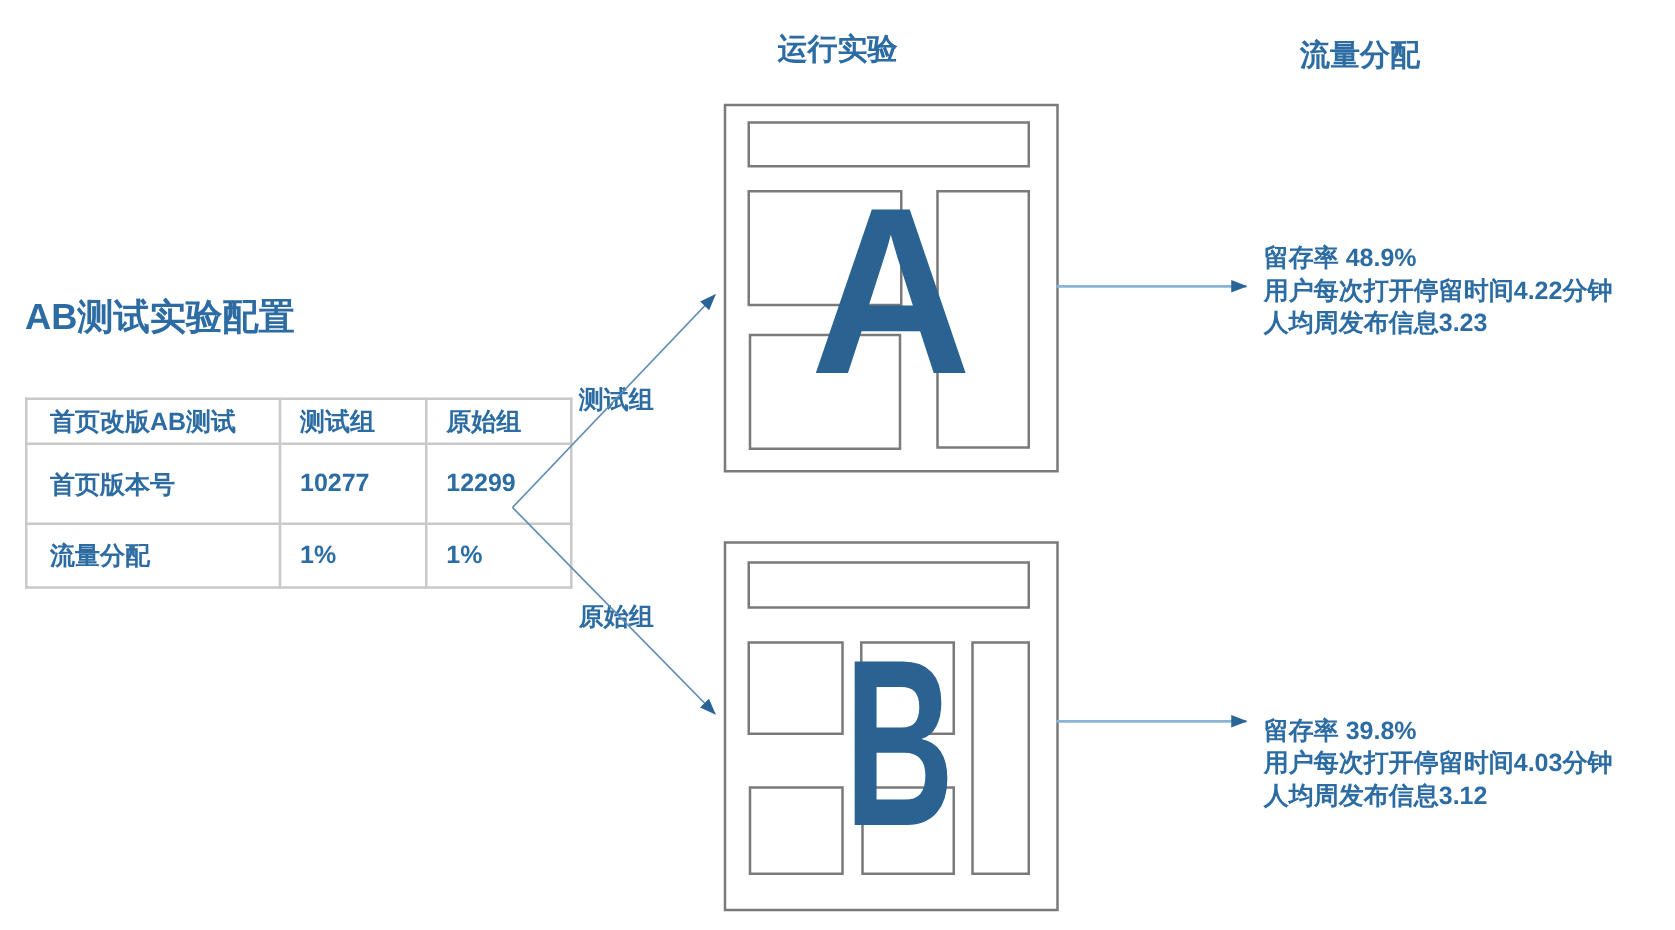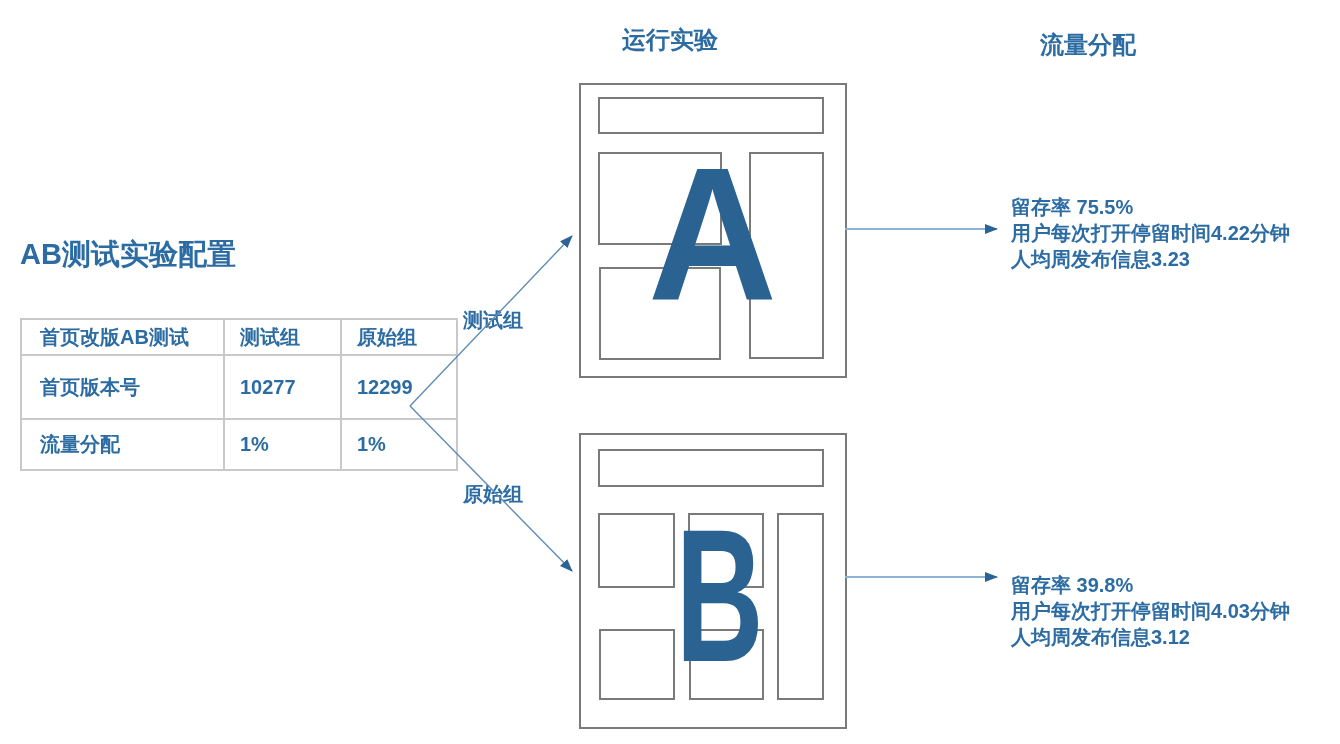--- a/index.html
+++ b/index.html
@@ -102,21 +102,21 @@
     <div class="blk" style="left:18px; top:194px; width:76px;  height:71px;"></div>
     <div class="blk" style="left:107px; top:78px; width:76px;  height:75px;"></div>
     <div class="blk" style="left:108px; top:194px; width:75px; height:71px;"></div>
     <div class="blk" style="left:196px; top:78px; width:47px;  height:187px;"></div>
     <div class="wf-letter">
       <span class="glyph-b">B</span>
     </div>
   </div>
 
   <div class="analysis-block analysis-a">
-    <div class="line blue-text">留存率 75.5%</div>
+    <div class="line blue-text">留存率 48.9%</div>
     <div class="line blue-text">用户每次打开停留时间4.22分钟</div>
     <div class="line blue-text">人均周发布信息3.23</div>
   </div>
   <div class="analysis-block analysis-b">
     <div class="line blue-text">留存率 39.8%</div>
     <div class="line blue-text">用户每次打开停留时间4.03分钟</div>
     <div class="line blue-text">人均周发布信息3.12</div>
   </div>
 
   <svg class="arrows" width="1340" height="744" viewBox="0 0 1340 744">

